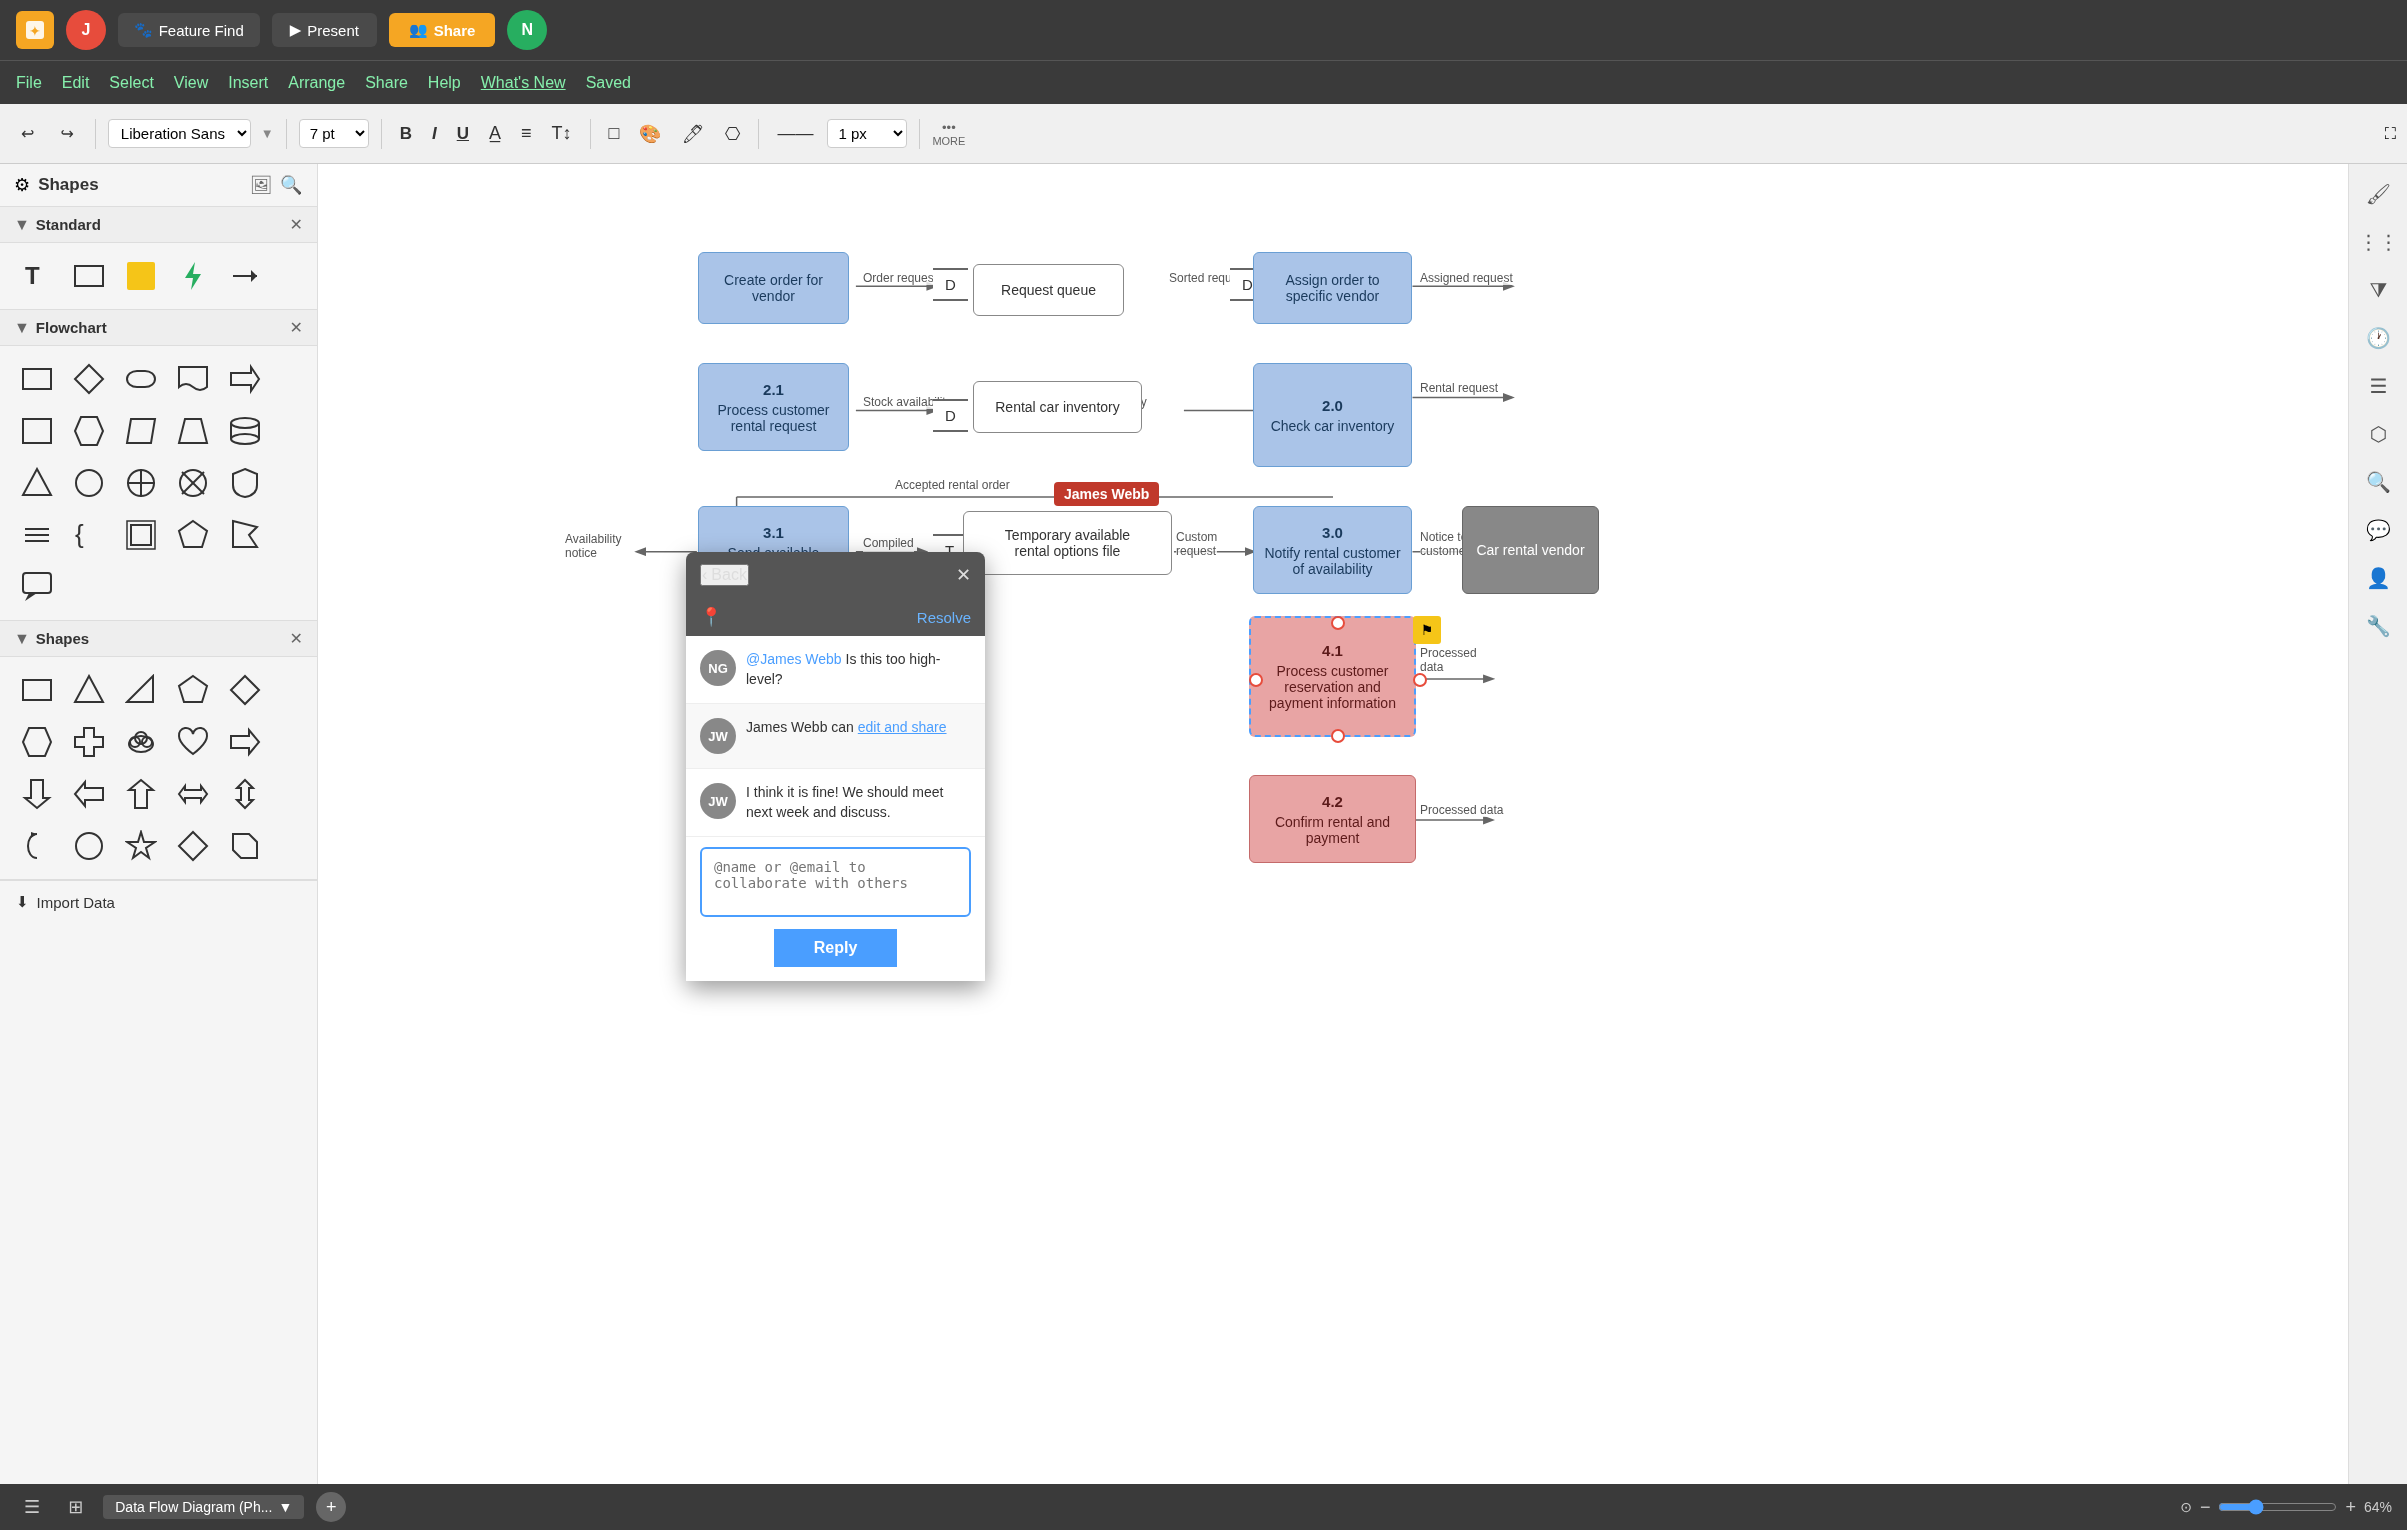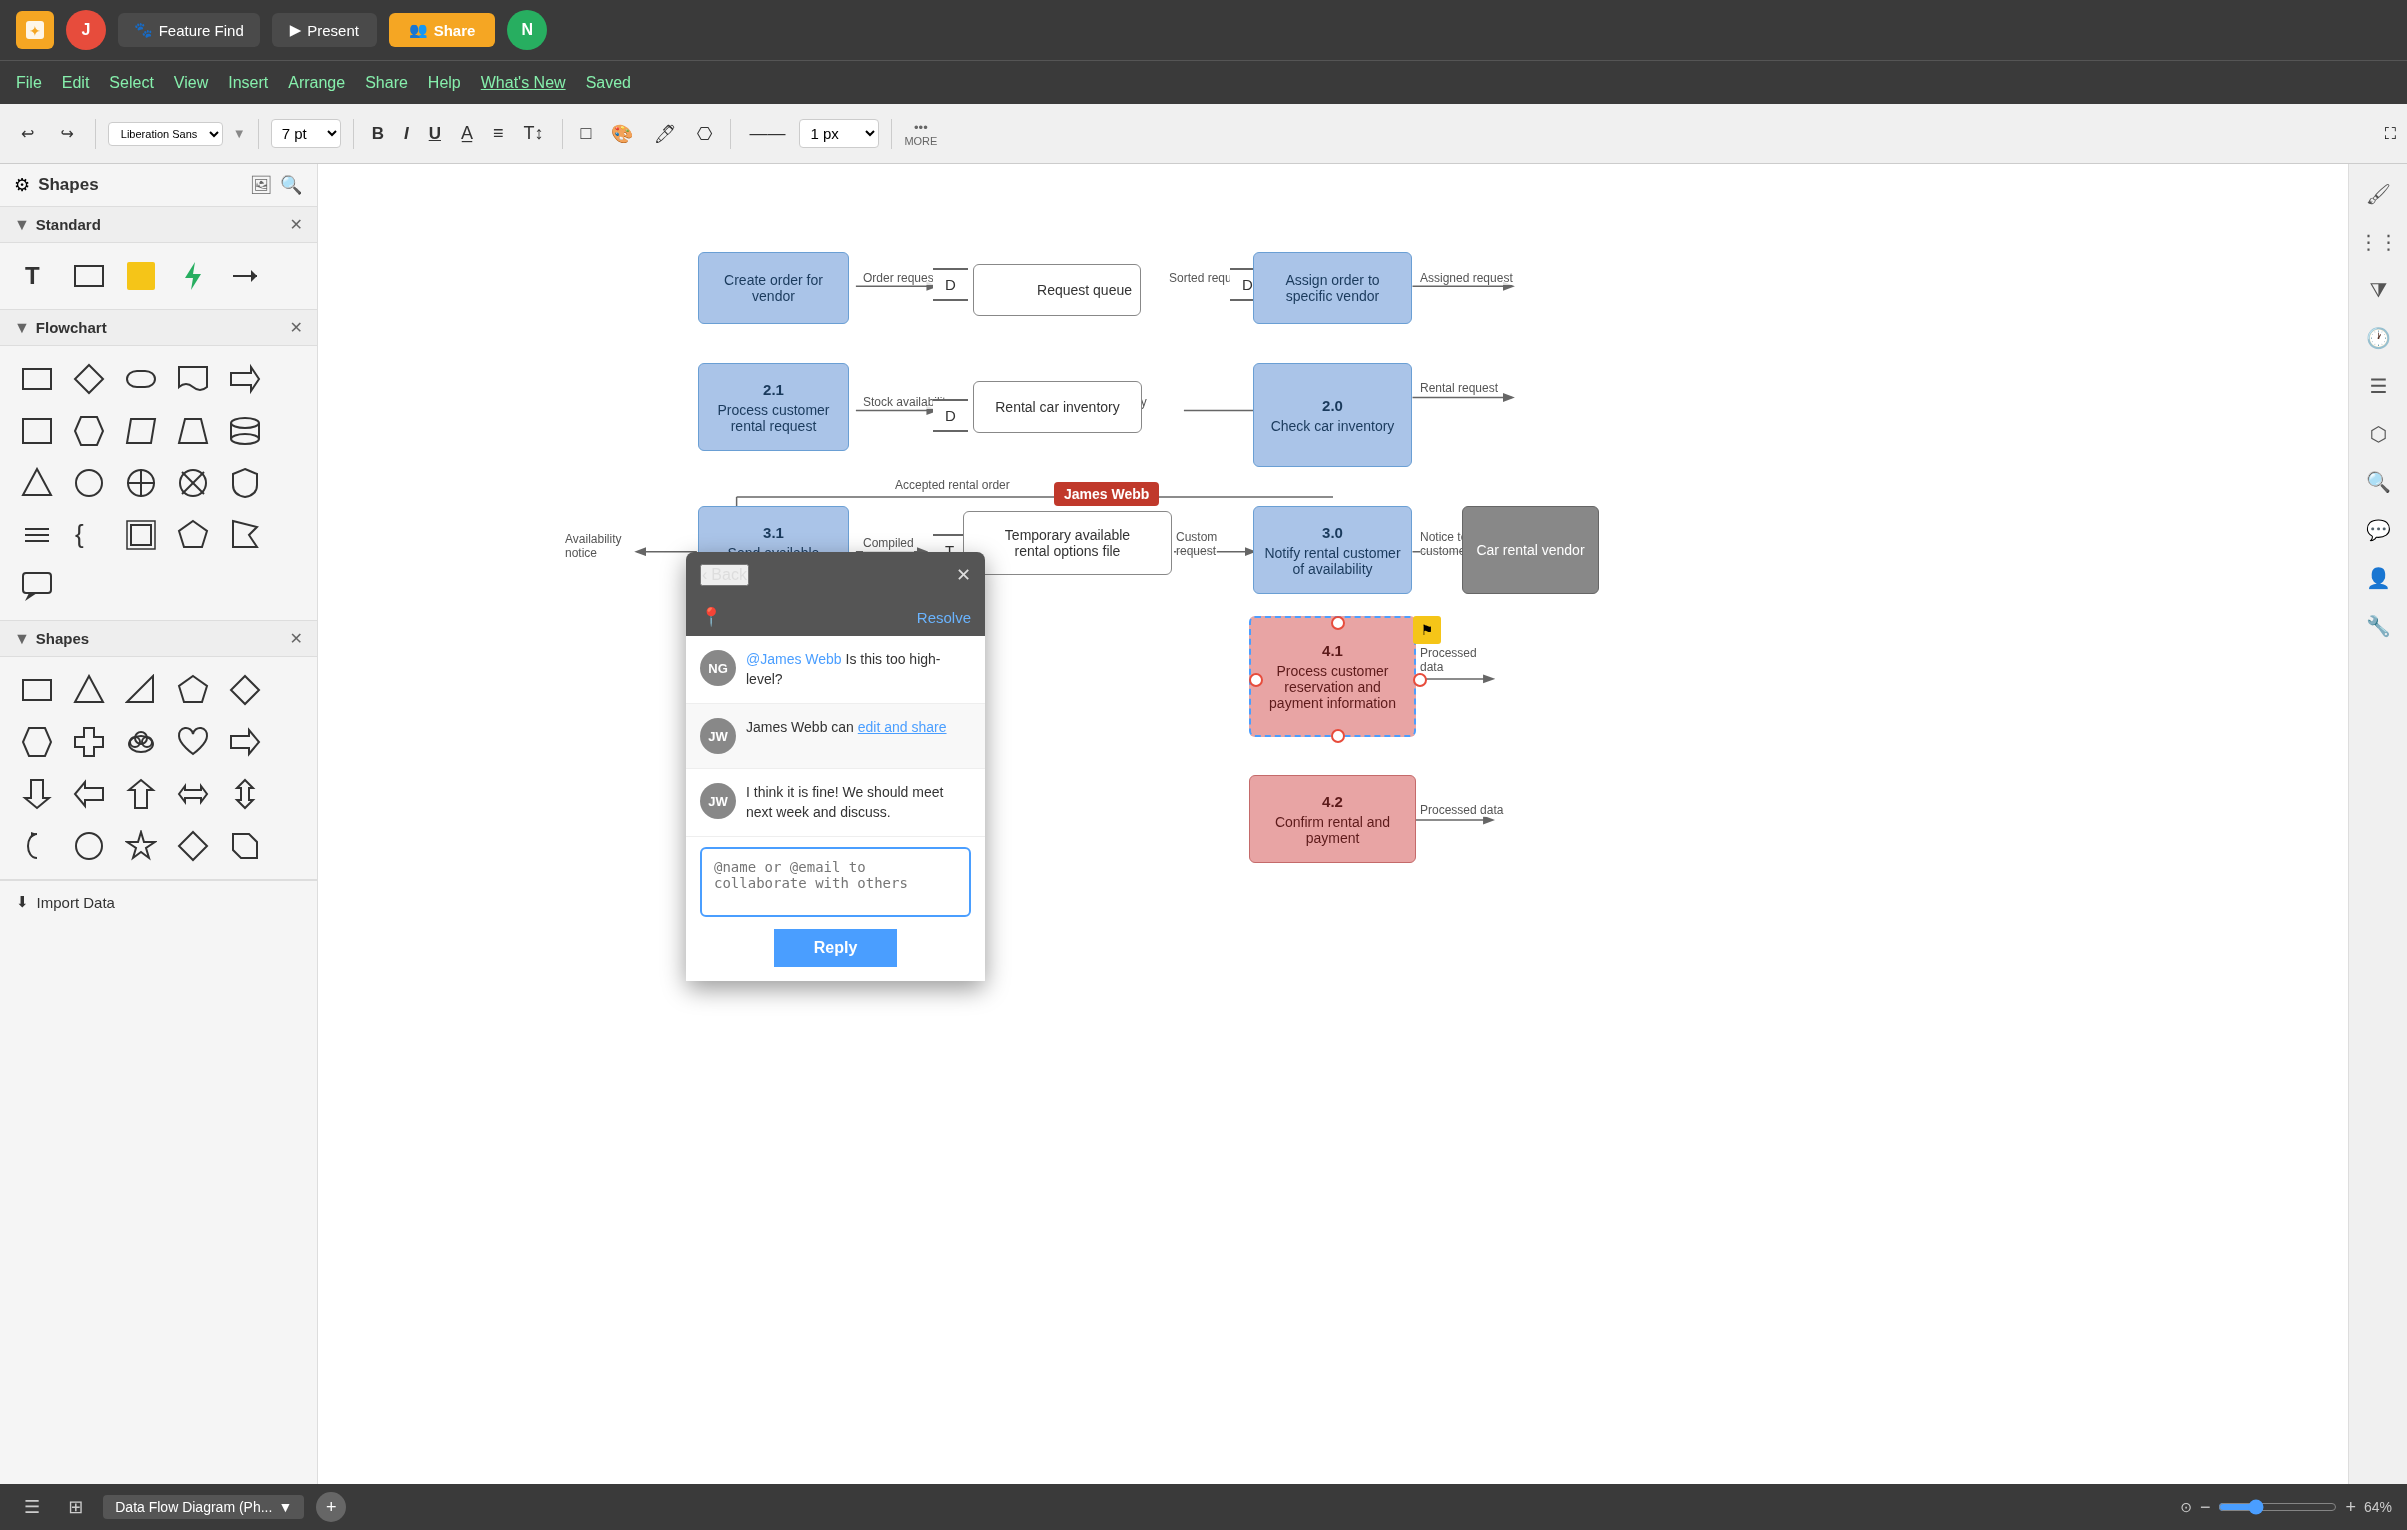--- a/index.html
+++ b/index.html
@@ -23,21 +23,21 @@
       display: flex; align-items: center; background: #3a3a3a; height: 44px; padding: 0 16px; gap: 20px; border-top: 1px solid #555;
     }
     .menu-item { color: #86efac; font-size: 16px; cursor: pointer; }
     .menu-item.underline { text-decoration: underline; }
 
     
     #toolbar {
       display: flex; align-items: center; background: #f0f0f0; height: 60px; padding: 0 12px; gap: 8px; border-bottom: 1px solid #ccc;
     }
     .toolbar-btn { background: none; border: 1px solid transparent; padding: 4px 8px; border-radius: 4px; cursor: pointer; font-size: 16px; color: #333; }
-    .font-select { padding: 4px 8px; border: 1px solid #ccc; border-radius: 4px; font-size: 11px; background: white; }
+    .font-select { padding: 4px 8px; border: 1px solid #ccc; border-radius: 4px; font-size: 15px; background: white; }
     .size-select { padding: 4px 6px; border: 1px solid #ccc; border-radius: 4px; font-size: 15px; background: white; width: 70px; }
     .toolbar-sep { width: 1px; height: 30px; background: #ccc; margin: 0 4px; }
     .toolbar-text-btn { font-weight: bold; font-size: 17px; background: none; border: none; cursor: pointer; color: #333; padding: 2px 6px; }
     .toolbar-icon-btn { background: none; border: none; cursor: pointer; color: #333; font-size: 18px; padding: 2px 6px; }
 
     
     #main { display: flex; height: calc(1530px - 60px - 44px - 60px - 46px); }
 
     
     #left-panel {
@@ -583,21 +583,21 @@
     <div class="arrow-label" style="left:1102px; top:639px;">Processed data</div>
 
     <div class="node node-blue" style="left:380px; top:88px; width:151px; height:72px;">
       <span class="node-label">Create order for<br>vendor</span>
     </div>
 
     <div class="datastore" style="left:615px; top:104px;">
       <div class="datastore-box">D</div>
     </div>
 
-    <div class="node node-white" style="left:655px; top:100px; width:168px; height:52px; border:1.5px solid #888;align-items:flex-end;">
+    <div class="node node-white" style="left:655px; top:100px; width:151px; height:52px; border:1.5px solid #888;">
       <span class="node-label">Request queue</span>
     </div>
 
     <div class="datastore" style="left:912px; top:104px;">
       <div class="datastore-box">D</div>
     </div>
 
     <div class="node node-blue" style="left:935px; top:88px; width:159px; height:72px;">
       <span class="node-label">Assign order to<br>specific vendor</span>
     </div>

